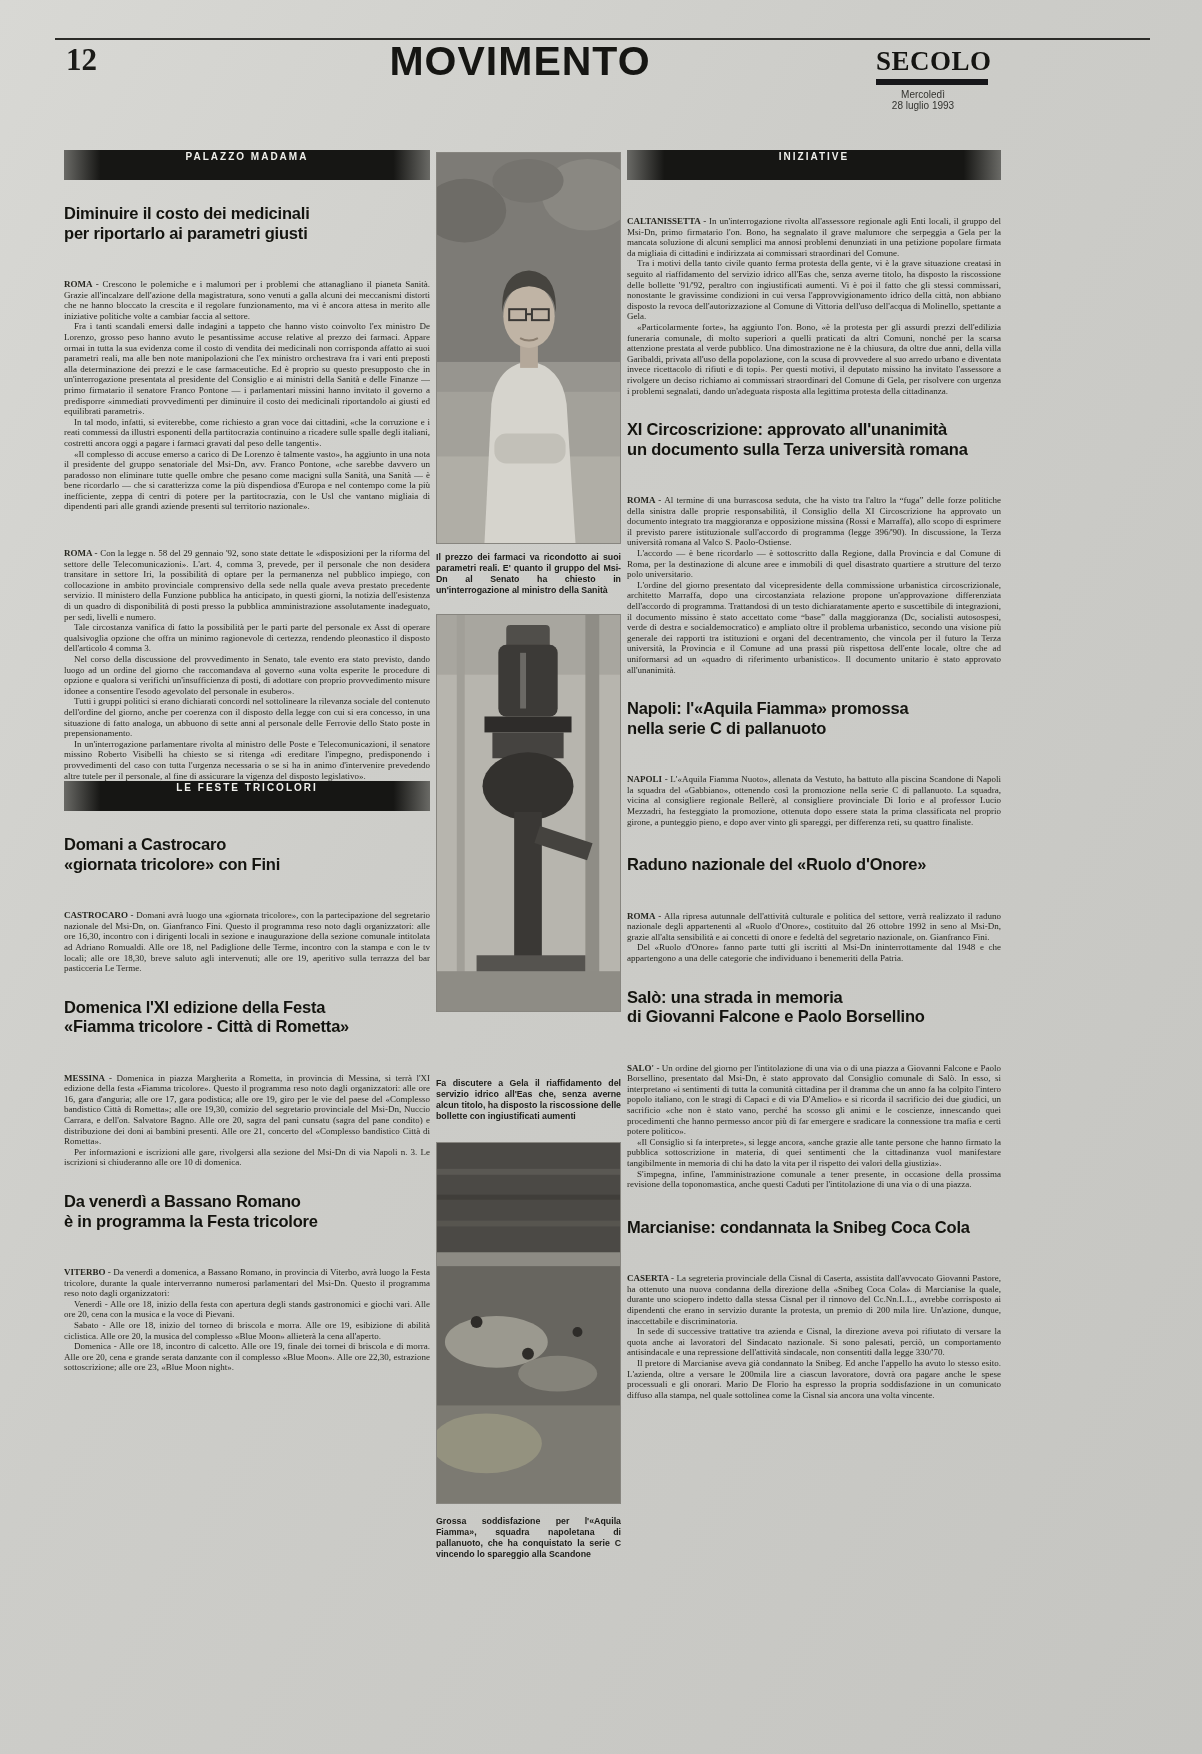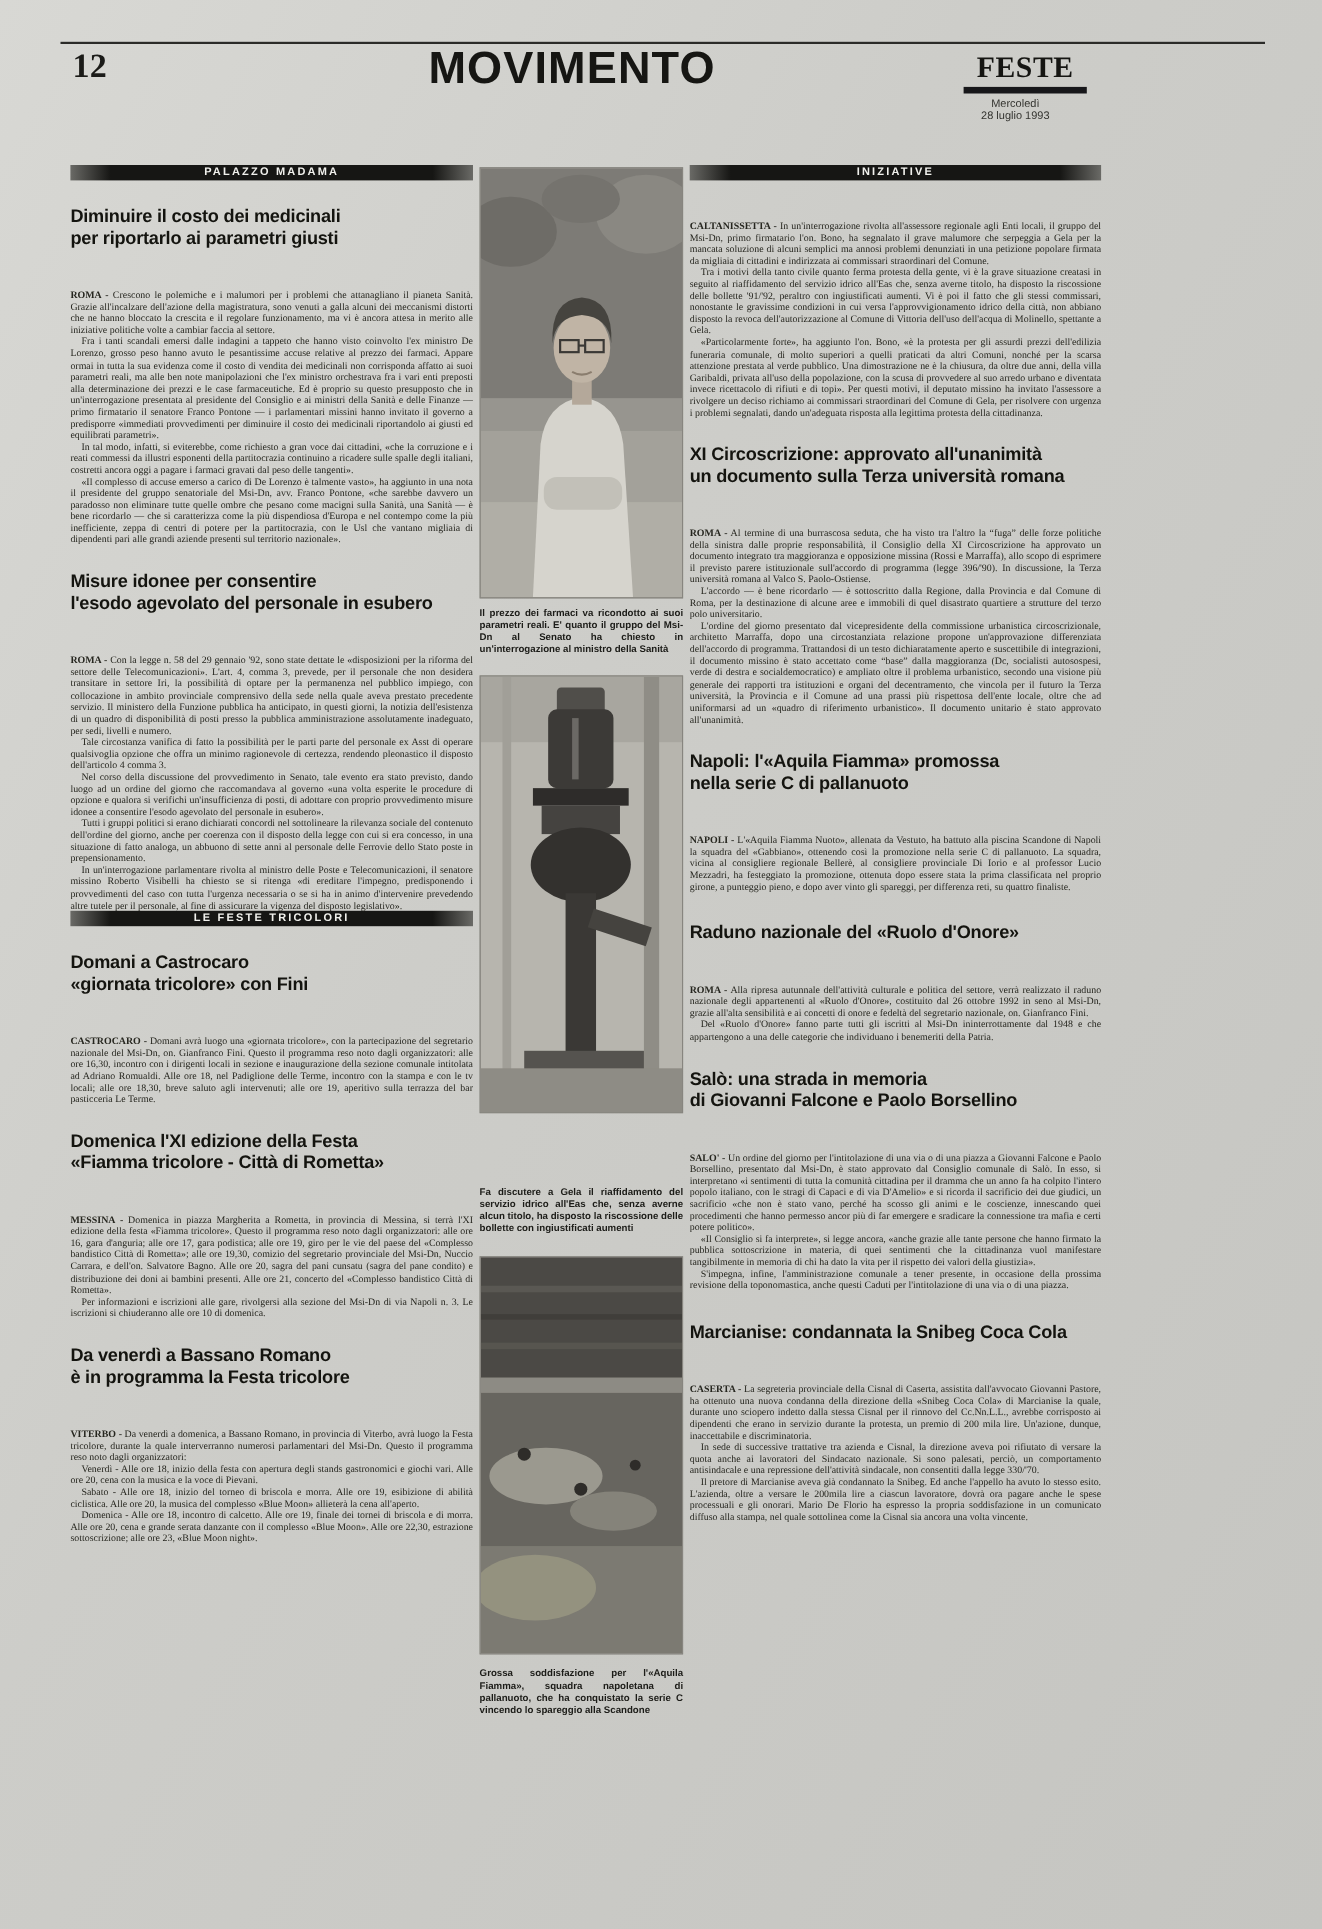--- a/index.html
+++ b/index.html
@@ -19,21 +19,21 @@
   .mh-logobar { position:absolute; left:876px; top:79px; width:112px; height:6px; background:#17171a; }
   .mh-date { position:absolute; left:858px; top:89px; width:130px; text-align:center;
     font-size:10px; line-height:11px; color:#33332f; }
 
   .col { position:absolute; top:150px; }
   .col-left  { left:64px;  width:366px; }
   .col-mid   { left:436px; width:185px; height:1604px; }
   .col-right { left:627px; width:374px; }
 
   .bar {
-    height:14px; line-height:14px; text-align:center; margin-bottom:2px;
+    height:30px; line-height:14px; text-align:center; margin-bottom:2px;
     background:linear-gradient(90deg,#6a6a66 0%,#161614 10%,#161614 90%,#6a6a66 100%);
     color:#f0f0ec; font-size:10px; font-weight:bold; letter-spacing:2px;
   }
   .bar-feste { }
 
   .headline {
     font-weight:bold; font-size:16.5px; line-height:19.5px; letter-spacing:-.2px;
     color:#14140f; white-space:pre-line; margin:24px 0 13px;
   }
   .headline.single { margin:28px 0 13px; }
@@ -56,21 +56,21 @@
   .cap3 { top:1366px; }
 </style>
 </head>
 <body>
 
 <div class="page">
 
   <div class="rule-top"></div>
   <div class="mh-num">12</div>
   <div class="mh-title">MOVIMENTO</div>
-  <div class="mh-logo">FESTE</div>
+  <div class="mh-logo">SECOLO</div>
   <div class="mh-logobar"></div>
   <div class="mh-date">
     <div>Mercoledì</div>
     <div>28 luglio 1993</div>
   </div>
 
   <div class="col col-left">
     <div class="bar">PALAZZO MADAMA</div>
 
     <article>
@@ -78,22 +78,20 @@
 per riportarlo ai parametri giusti</h2>
       <div class="body-text">
         <p class="first"><span class="dateline">ROMA -</span> <span>Crescono le polemiche e i malumori per i problemi che attanagliano il pianeta Sanità. Grazie all'incalzare dell'azione della magistratura, sono venuti a galla alcuni dei meccanismi distorti che ne hanno bloccato la crescita e il regolare funzionamento, ma vi è ancora attesa in merito alle iniziative politiche volte a cambiar faccia al settore.</span></p>
         <p>Fra i tanti scandali emersi dalle indagini a tappeto che hanno visto coinvolto l'ex ministro De Lorenzo, grosso peso hanno avuto le pesantissime accuse relative al prezzo dei farmaci. Appare ormai in tutta la sua evidenza come il costo di vendita dei medicinali non corrisponda affatto ai suoi parametri reali, ma alle ben note manipolazioni che l'ex ministro orchestrava fra i vari enti preposti alla determinazione dei prezzi e le case farmaceutiche. Ed è proprio su questo presupposto che in un'interrogazione presentata al presidente del Consiglio e ai ministri della Sanità e delle Finanze — primo firmatario il senatore Franco Pontone — i parlamentari missini hanno invitato il governo a predisporre «immediati provvedimenti per diminuire il costo dei medicinali riportandolo ai giusti ed equilibrati parametri».</p>
         <p>In tal modo, infatti, si eviterebbe, come richiesto a gran voce dai cittadini, «che la corruzione e i reati commessi da illustri esponenti della partitocrazia continuino a ricadere sulle spalle degli italiani, costretti ancora oggi a pagare i farmaci gravati dal peso delle tangenti».</p>
         <p>«Il complesso di accuse emerso a carico di De Lorenzo è talmente vasto», ha aggiunto in una nota il presidente del gruppo senatoriale del Msi-Dn, avv. Franco Pontone, «che sarebbe davvero un paradosso non eliminare tutte quelle ombre che pesano come macigni sulla Sanità, una Sanità — è bene ricordarlo — che si caratterizza come la più dispendiosa d'Europa e nel contempo come la più inefficiente, zeppa di centri di potere per la partitocrazia, con le Usl che vantano migliaia di dipendenti pari alle grandi aziende presenti sul territorio nazionale».</p>
       </div>
     </article>
 
     <article>
-      <h2 class="headline">Misure idonee per consentire
-l'esodo agevolato del personale in esubero</h2>
       <div class="body-text">
         <p class="first"><span class="dateline">ROMA -</span> <span>Con la legge n. 58 del 29 gennaio '92, sono state dettate le «disposizioni per la riforma del settore delle Telecomunicazioni». L'art. 4, comma 3, prevede, per il personale che non desidera transitare in settore Iri, la possibilità di optare per la permanenza nel pubblico impiego, con collocazione in ambito provinciale comprensivo della sede nella quale aveva prestato precedente servizio. Il ministero della Funzione pubblica ha anticipato, in questi giorni, la notizia dell'esistenza di un quadro di disponibilità di posti presso la pubblica amministrazione assolutamente inadeguato, per sedi, livelli e numero.</span></p>
         <p>Tale circostanza vanifica di fatto la possibilità per le parti parte del personale ex Asst di operare qualsivoglia opzione che offra un minimo ragionevole di certezza, rendendo pleonastico il disposto dell'articolo 4 comma 3.</p>
         <p>Nel corso della discussione del provvedimento in Senato, tale evento era stato previsto, dando luogo ad un ordine del giorno che raccomandava al governo «una volta esperite le procedure di opzione e qualora si verifichi un'insufficienza di posti, di adottare con proprio provvedimento misure idonee a consentire l'esodo agevolato del personale in esubero».</p>
         <p>Tutti i gruppi politici si erano dichiarati concordi nel sottolineare la rilevanza sociale del contenuto dell'ordine del giorno, anche per coerenza con il disposto della legge con cui si era concesso, in una situazione di fatto analoga, un abbuono di sette anni al personale delle Ferrovie dello Stato poste in prepensionamento.</p>
         <p>In un'interrogazione parlamentare rivolta al ministro delle Poste e Telecomunicazioni, il senatore missino Roberto Visibelli ha chiesto se si ritenga «di ereditare l'impegno, predisponendo i provvedimenti del caso con tutta l'urgenza necessaria o se si ha in animo d'intervenire prevedendo altre tutele per il personale, al fine di assicurare la vigenza del disposto legislativo».</p>
       </div>
     </article>
 
     <div class="bar bar-feste">LE FESTE TRICOLORI</div>

